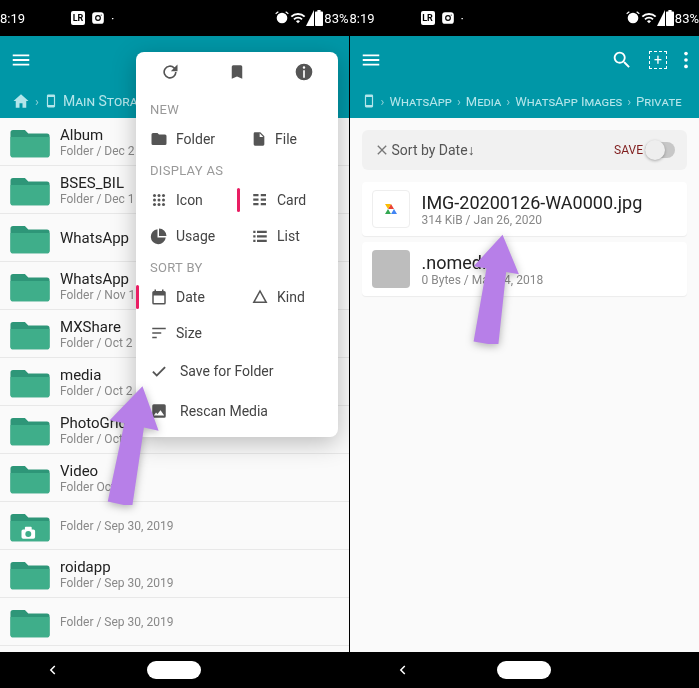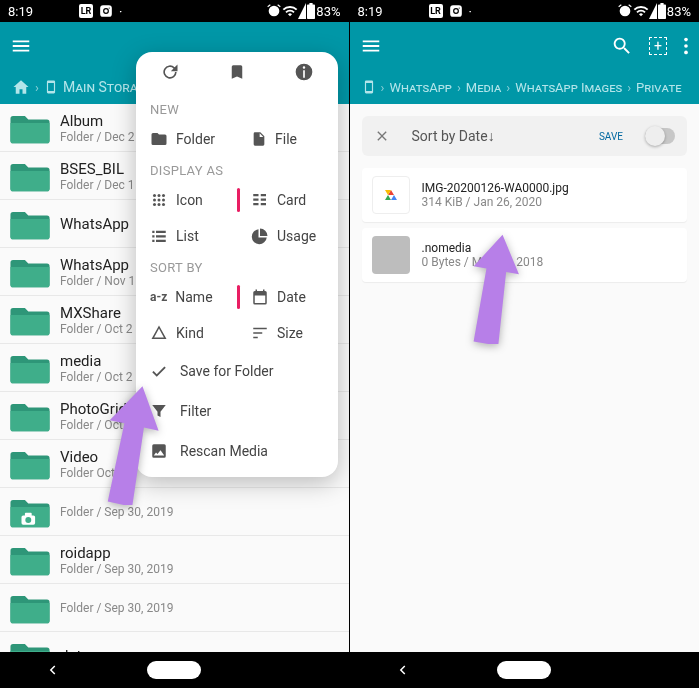--- a/index.html
+++ b/index.html
@@ -2,21 +2,21 @@
 <html><head>
 <meta charset="utf-8">
 <style>
   * { box-sizing: border-box; margin: 0; padding: 0; font-family: Roboto, Arial, sans-serif; }
   html, body { width: 699px; height: 688px; background: #fff; overflow: hidden; }
   .root { display: flex; width: 699px; height: 688px; }
   .pane { position: relative; width: 349.5px; height: 688px; background: #fafafa; overflow: hidden; border-right: 1px solid #000; }
   .pane:last-child { border-right: none; }
 
   
-  .statusbar { height: 22px; background: #000; color: #fff; display: flex; align-items: center; padding: 0 8px; justify-content: space-between; font-size: 13px; }
+  .statusbar { height: 36px; background: #000; color: #fff; display: flex; align-items: center; padding: 0 0; justify-content: space-between; font-size: 13px; }
   .status-left { display: flex; align-items: center; gap: 6px; }
   .status-right { display: flex; align-items: center; gap: 0; }
   .status-right svg { fill: #fff; }
 
   
   .appbar { height: 48px; background: #0097A7; display: flex; align-items: center; padding: 0 10px; gap: 16px; }
   .appbar svg { fill: #fff; }
   .appbar .spacer { flex: 1; }
 
   
@@ -27,43 +27,43 @@
   
   .filelist { background: #fafafa; }
   .file-row { display: flex; align-items: center; height: 48px; border-bottom: 1px solid #e8e8e8; padding-right: 10px; }
   .file-icon { width: 60px; display: flex; align-items: center; justify-content: center; }
   .folder-svg { width: 42px; height: 34px; }
   .file-meta { display: flex; flex-direction: column; }
   .file-name { font-size: 15px; color: #222; }
   .file-sub { font-size: 12px; color: #888; }
 
   
-  .popup { position: absolute; top: 52px; left: 136px; width: 202px; background: #fff; border-radius: 16px; box-shadow: 0 6px 24px rgba(0,0,0,0.25); padding-bottom: 6px; overflow: hidden; }
+  .popup { position: absolute; top: 52px; left: 136px; width: 202px; background: #fff; border-radius: 8px; box-shadow: 0 6px 24px rgba(0,0,0,0.25); padding-bottom: 6px; overflow: hidden; }
   .popup-top { display: flex; justify-content: space-around; padding: 10px 0; }
   .popup-top div { width: 33%; text-align: center; }
   .popup-top svg { fill: #555; }
   .section-label { font-size: 13px; color: #999; padding: 6px 14px 4px; letter-spacing: 0.3px; }
   .menu-grid { display: grid; grid-template-columns: 1fr 1fr; }
   .menu-item { display: flex; align-items: center; gap: 8px; padding: 9px 14px; font-size: 14px; color: #444; position: relative; }
   .menu-item svg { fill: #555; }
   .menu-item.red::before { content: ""; position: absolute; left: 0; top: 6px; bottom: 6px; width: 3px; background: #E91E63; border-radius: 2px; }
   .menu-row { display: flex; align-items: center; gap: 12px; padding: 11px 14px; font-size: 14px; color: #444; }
   .menu-row svg { fill: #555; }
 
   
-  .sortbar { margin: 12px 12px; background: #f1f1f1; border-radius: 6px; height: 40px; display: flex; align-items: center; padding: 0 12px; gap: 22px; font-size: 14px; color: #555; }
+  .sortbar { margin: 12px 12px; background: #f1f1f1; border-radius: 6px; height: 40px; display: flex; align-items: center; padding: 0 12px; gap: 2px; font-size: 14px; color: #555; }
   .sortbar .spacer { flex: 1; }
   .switch { width: 30px; height: 16px; background: #c7c7c7; border-radius: 10px; position: relative; }
   .switch::after { content: ""; position: absolute; left: 0; top: -2px; width: 20px; height: 20px; background: #eee; border-radius: 50%; box-shadow: 0 1px 3px rgba(0,0,0,0.3); }
 
   
   .cards { padding: 0 12px; }
   .card { background: #fff; border-radius: 4px; margin-bottom: 6px; display: flex; align-items: center; padding: 8px 10px; gap: 12px; box-shadow: 0 1px 1px rgba(0,0,0,0.06); }
   .thumb { width: 38px; height: 38px; border-radius: 4px; display: flex; align-items: center; justify-content: center; }
-  .card-name { font-size: 12px; color: #222; }
+  .card-name { font-size: 18px; color: #222; }
   .card-sub { font-size: 12px; color: #888; }
 
   
   .navbar { position: absolute; bottom: 0; left: 0; right: 0; height: 36px; background: #000; display: flex; align-items: center; justify-content: space-around; }
   .navbar svg { fill: #fff; }
   .navhome { width: 54px; height: 18px; border-radius: 10px; background: #fff; }
 
   
   .arrow { position: absolute; pointer-events: none; }
   .arrow svg { filter: drop-shadow(0 2px 4px rgba(0,0,0,0.3)); }
@@ -334,42 +334,38 @@
               <rect x="3" y="10" width="7" height="3"></rect>
               <rect x="3" y="16" width="7" height="3"></rect>
               <rect x="13" y="4" width="7" height="3"></rect>
               <rect x="13" y="10" width="7" height="3"></rect>
               <rect x="13" y="16" width="7" height="3"></rect>
             </svg>
             <span>Card</span>
           </div>
         <div class="menu-item">
             <svg width="18" height="18" viewBox="0 0 24 24">
+              <path d="M12 2v10h10A10 10 0 0 0 12 2zm-2 1A10 10 0 1 0 21 14H10V3z"></path>
+            </svg>
+            <span>Usage</span>
+          </div>
+        <div class="menu-item">
+            <svg width="18" height="18" viewBox="0 0 24 24">
               <rect x="3" y="5" width="3" height="3"></rect>
               <rect x="8" y="5" width="13" height="3"></rect>
               <rect x="3" y="11" width="3" height="3"></rect>
               <rect x="8" y="11" width="13" height="3"></rect>
               <rect x="3" y="17" width="3" height="3"></rect>
               <rect x="8" y="17" width="13" height="3"></rect>
             </svg>
             <span>List</span>
           </div>
-        <div class="menu-item">
-            <svg width="18" height="18" viewBox="0 0 24 24">
-              <path d="M12 2v10h10A10 10 0 0 0 12 2zm-2 1A10 10 0 1 0 21 14H10V3z"></path>
-            </svg>
-            <span>Usage</span>
-          </div>
       </div>
       <div class="section-label">SORT BY</div>
       <div class="menu-grid">
-        <div class="menu-item">
-            <span style="font-size:12px;font-weight:bold;color:#555">a-z</span>
-            <span>Name</span>
-          </div>
         <div class="menu-item red">
             <svg width="18" height="18" viewBox="0 0 24 24">
               <path d="M19 4h-1V2h-2v2H8V2H6v2H5a2 2 0 0 0-2 2v14a2 2 0 0 0 2 2h14a2 2 0 0 0 2-2V6a2 2 0 0 0-2-2zm0 16H5V10h14v10z"></path>
             </svg>
             <span>Date</span>
           </div>
         <div class="menu-item">
             <svg width="18" height="18" viewBox="0 0 24 24">
               <path d="M12 2L2 20h20L12 2zm0 4l6.5 12h-13L12 6z"></path>
             </svg>
@@ -382,26 +378,20 @@
               <rect x="3" y="17" width="6" height="2"></rect>
             </svg>
             <span>Size</span>
           </div>
       </div>
       <div class="menu-row">
           <svg width="18" height="18" viewBox="0 0 24 24">
             <path d="M9 16.2l-4.2-4.2L3 13.8 9 19.8 21 7.8l-1.8-1.8z"></path>
           </svg>
           <span>Save for Folder</span>
-        </div>
-      <div class="menu-row">
-          <svg width="18" height="18" viewBox="0 0 24 24">
-            <path d="M3 4h18l-7 9v7l-4-2v-5L3 4z"></path>
-          </svg>
-          <span>Filter</span>
         </div>
       <div class="menu-row">
           <svg width="18" height="18" viewBox="0 0 24 24">
             <path d="M21 19V5a2 2 0 0 0-2-2H5a2 2 0 0 0-2 2v14a2 2 0 0 0 2 2h14a2 2 0 0 0 2-2zM8 14l2 2 4-5 5 7H5l3-4z"></path>
           </svg>
           <span>Rescan Media</span>
         </div>
     </div>
 
     <div class="arrow" style="left:90px; top:385px;">
@@ -483,21 +473,21 @@
       <span class="chev">›</span>
       <span class="name active" style="font-variant:small-caps">Private</span>
     </div>
 
     <div class="sortbar">
       <svg width="16" height="16" viewBox="0 0 24 24" fill="#777">
           <path d="M19 6.4L17.6 5 12 10.6 6.4 5 5 6.4 10.6 12 5 17.6 6.4 19 12 13.4 17.6 19 19 17.6 13.4 12z"></path>
         </svg>
       <span>Sort by Date↓</span>
       <div class="spacer"></div>
-      <span style="font-size:10px;color:#0369a1">SAVE</span>
+      <span style="font-size:12px;color:#7f1d1d">SAVE</span>
       <div class="switch"></div>
     </div>
 
     <div class="cards" id="right-files">
         <div class="card">
           <div class="thumb" style="background:#fff;border:1px solid #eee">
       <svg width="24" height="24" viewBox="0 0 24 24">
               <path d="M12 7l3 5h-6z" fill="#EA4335"></path>
               <path d="M15 12l-3 5 6 0z" fill="#4285F4"></path>
               <path d="M9 12l3 5H6z" fill="#34A853"></path>

